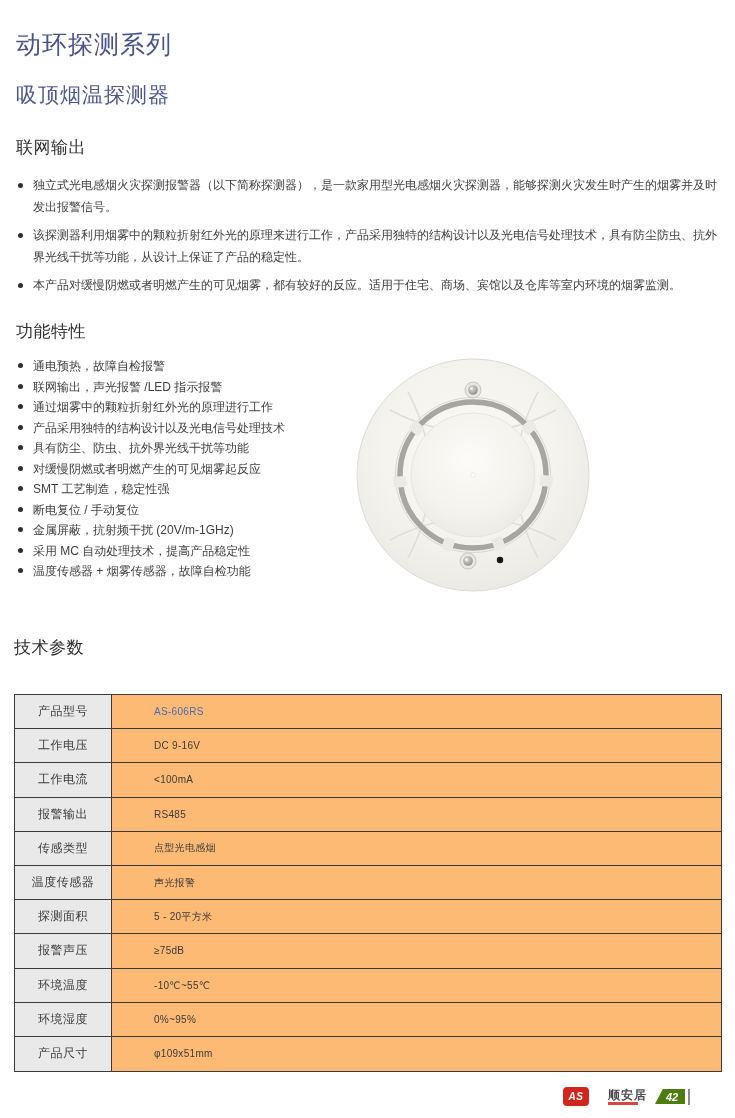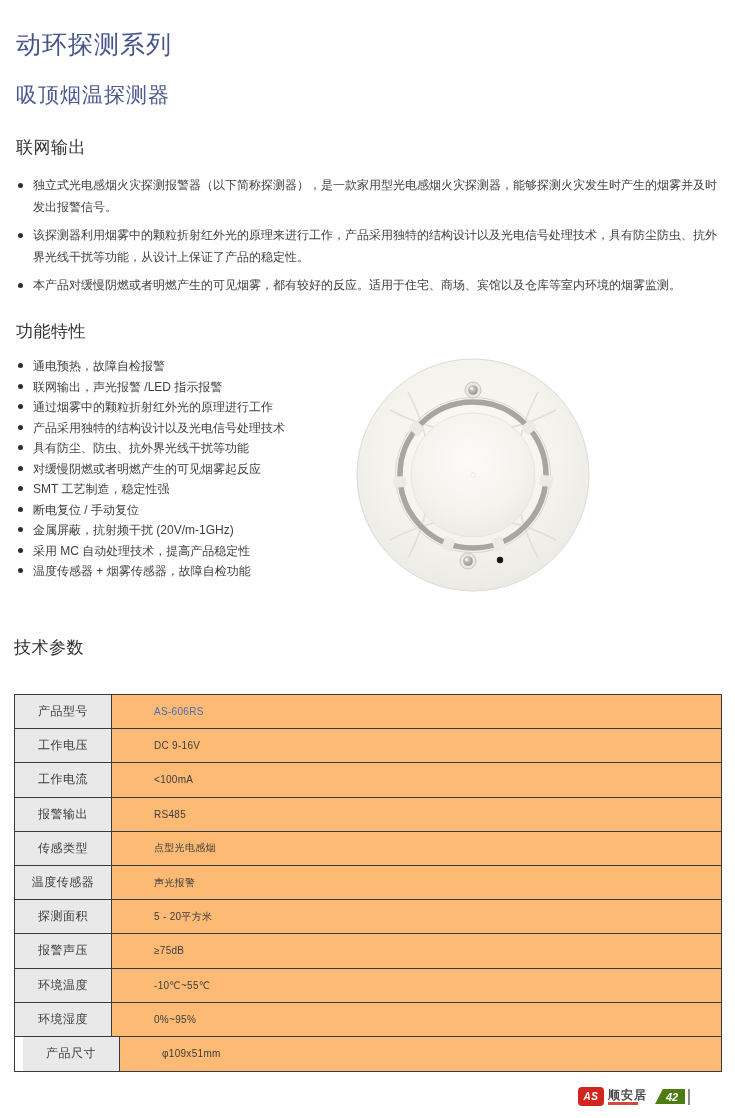--- a/index.html
+++ b/index.html
@@ -28,35 +28,35 @@
   .feature-list li { display:flex; align-items:flex-start; height:20.5px; }
   .feature-list .dot { margin-top:7px; }
   .feature-list .bullet-text { font-size:12px; line-height:20.5px; white-space:nowrap; }
 
   .product-figure { position:absolute; left:338px; top:36px; width:238px; height:238px; }
 
   
   .specs { position:absolute; top:636px; left:14px; right:13px; }
   .spec-table { margin-top:34px; border:1.4px solid #3a3a3a; }
   .spec-row { display:flex; height:34.2px; border-bottom:1.4px solid #3a3a3a; background:#fdba74; }
-  .spec-row:last-child { border-bottom:none;margin-left:8px; }
+  .spec-row:last-child { border-bottom:none; }
   .spec-label { flex:0 0 97px; background:#e9e9e9; border-right:1.4px solid #3a3a3a;
                 display:flex; align-items:center; justify-content:center;
                 font-size:12px; color:#3b3b3b; letter-spacing:0.5px; }
   .spec-value { flex:1; display:flex; align-items:center; padding-left:42px;
                 font-size:10px; color:#3b3b3b; letter-spacing:0.3px; }
   .spec-row.model-row .spec-value { color:#4a6db4; }
 
   
   .footer { position:absolute; top:1087px; right:45px; display:flex; align-items:center; }
   .brand { display:flex; align-items:center; }
   .brand-as { display:inline-flex; align-items:center; justify-content:center;
               width:26px; height:19px; background:#d2251d; border-radius:4px;
               color:#fff; font-size:10px; font-weight:bold; font-style:italic; letter-spacing:0.5px; }
-  .brand-name-wrap { display:inline-flex; flex-direction:column; margin-left:4px; }
+  .brand-name-wrap { display:inline-flex; flex-direction:column; margin-left:19px; }
   .brand-name { font-size:12px; font-weight:bold; color:#4a4a4a; letter-spacing:1px; line-height:12px; }
   .brand-tagline-bar { margin-top:1.5px; width:30px; height:2.5px; background:#d2251d; opacity:0.85; }
   .page-badge { margin-left:8px; width:30px; height:15px; background:#4d7c0f;
                 clip-path:polygon(26% 0, 100% 0, 100% 100%, 0 100%);
                 display:flex; align-items:center; justify-content:center; }
   .page-badge span { color:#fff; font-size:11px; font-weight:bold; font-style:italic; padding-left:4px; }
   .badge-divider { margin-left:3px; width:2px; height:16px; background:#8a8a8a; }
 </style>
 </head>
 <body>

